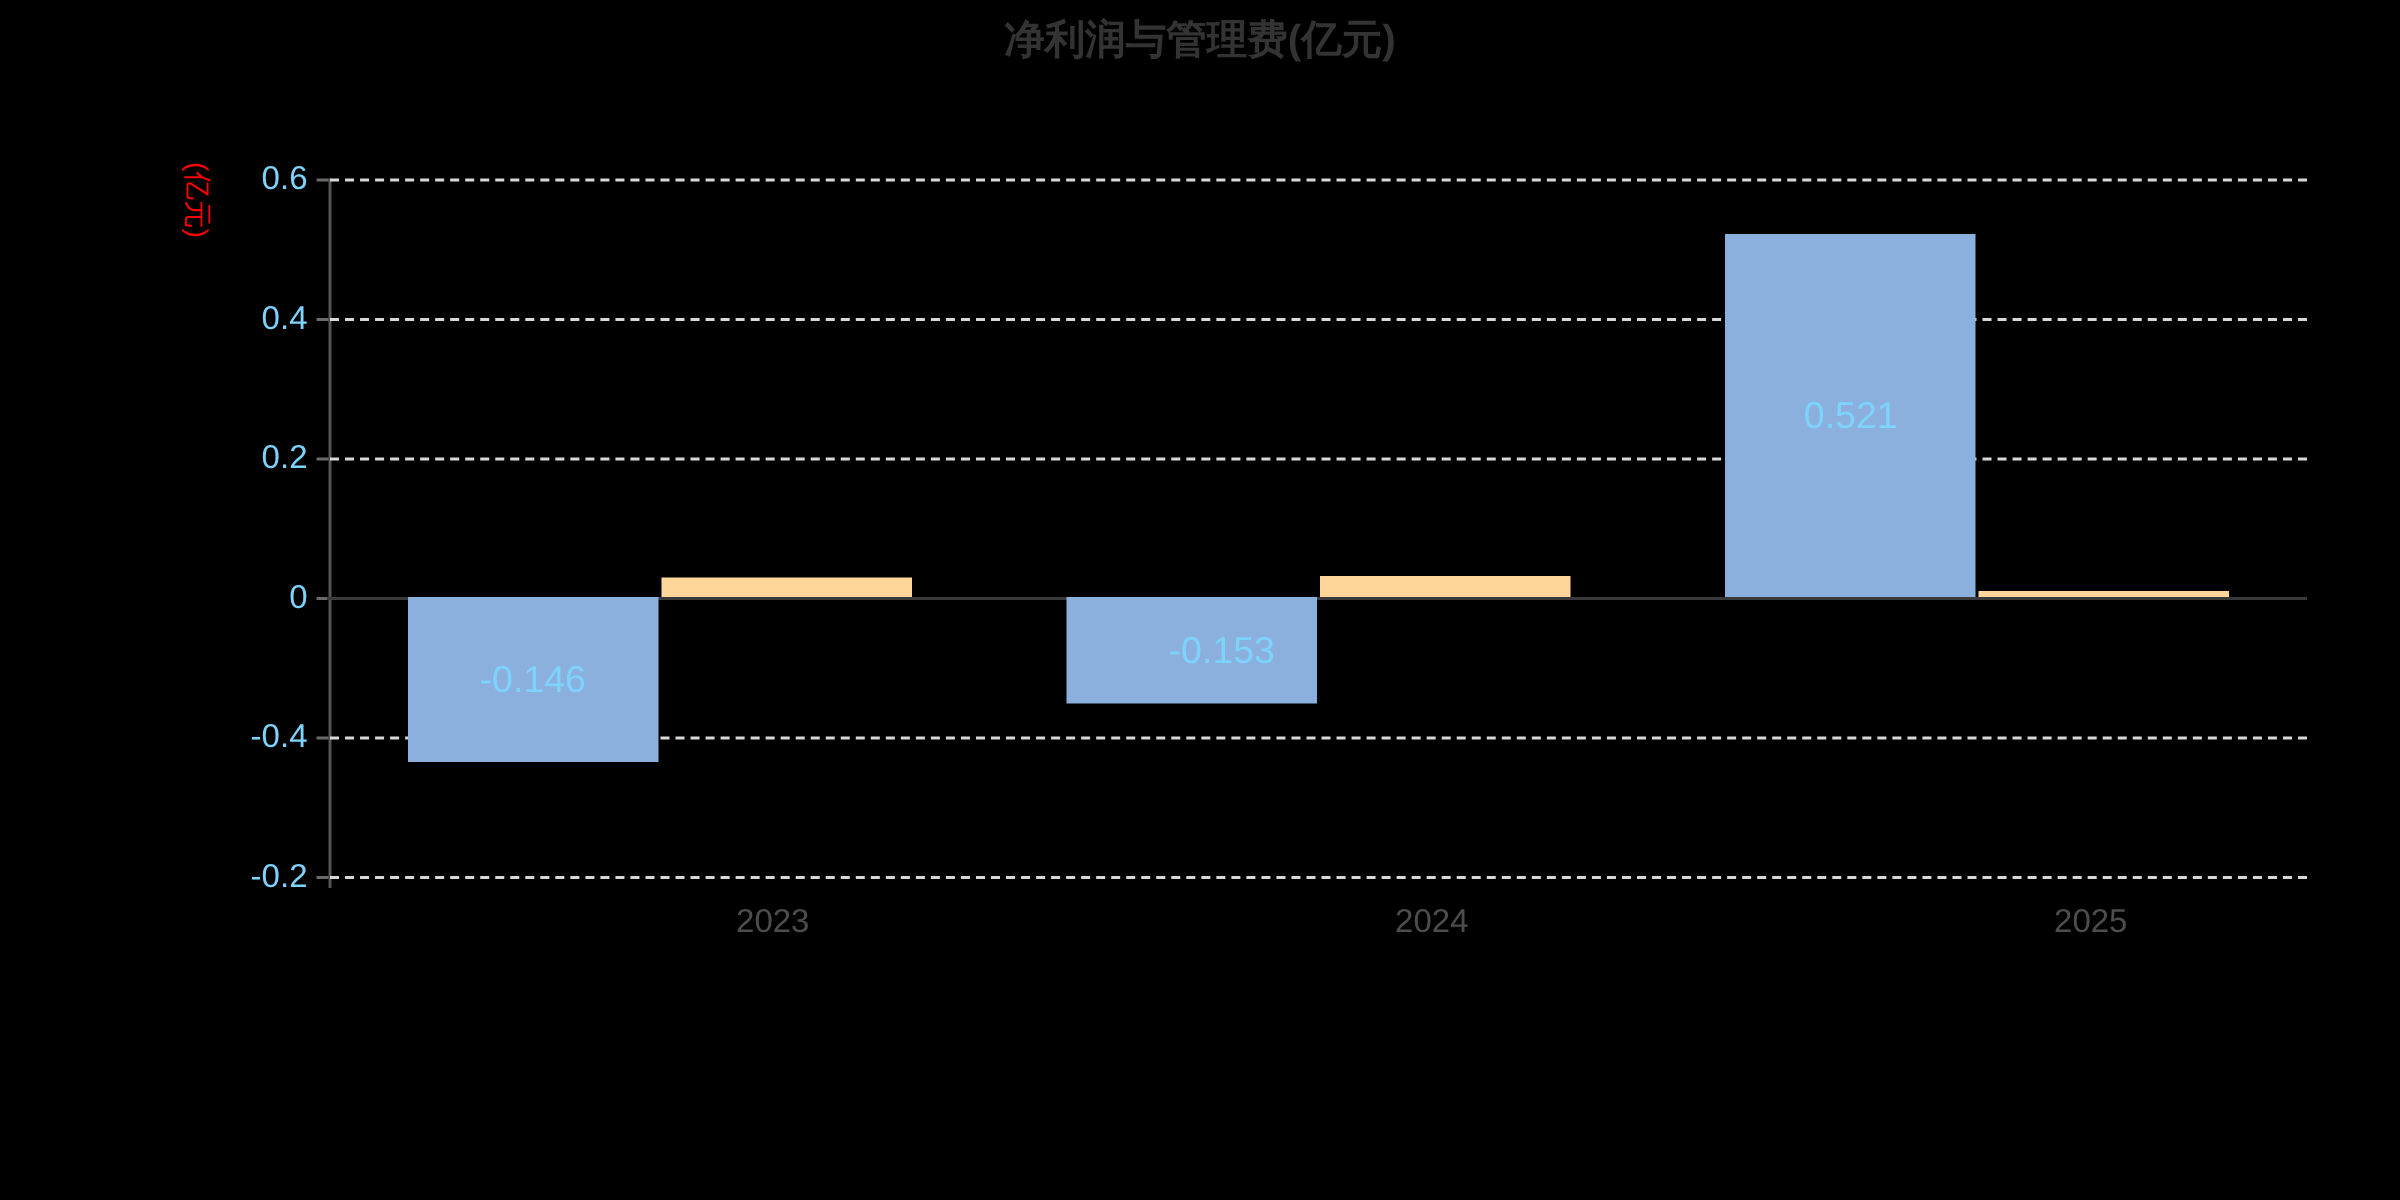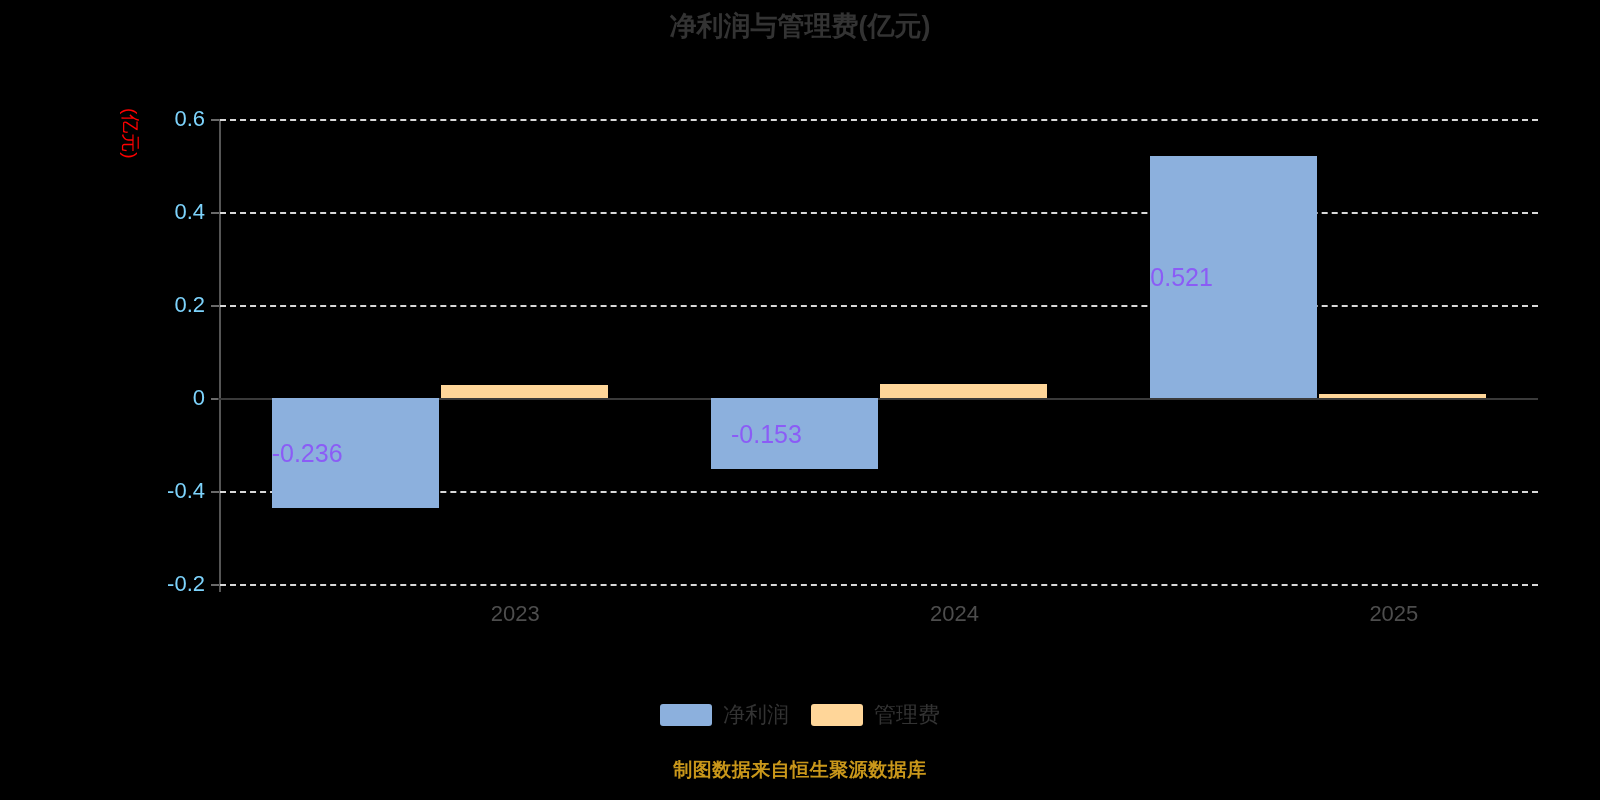--- a/index.html
+++ b/index.html
@@ -95,21 +95,22 @@
     text-align: right;
     color: #4d4d4d;
     font-size: 22px;
     line-height: 24px;
   }
   .bar {
     position: absolute;
   }
   .bar-label {
     position: absolute;
-    color: #8b5cf6;
+    text-align: center;
+    color: #7dd3fc;
     font-size: 25px;
     line-height: 26px;
     white-space: nowrap;
   }
   .legend {
     position: absolute;
     left: 0;
     top: 703px;
     width: 1600px;
     display: flex;
@@ -173,42 +174,31 @@
     </div>
 
   <div class="plot-area" id="plot-area">
       <div class="gridline" style="top: 0px;"></div>
       <div class="gridline" style="top: 93px;"></div>
       <div class="gridline" style="top: 186px;"></div>
       <div class="zeroline" style="top: 279px;"></div>
       <div class="gridline" style="top: 372px;"></div>
       <div class="gridline" style="top: 465px;"></div>
       <div class="bar" title="净利润 2023: -0.236" style="left: 51.6667px; top: 279px; width: 167px; height: 109.74px; background: rgb(140, 176, 221);"></div>
-      <div class="bar-label" style="left: 51.6667px; width: 167px; top: 320.87px;">-0.236</div>
+      <div class="bar-label" style="left: 51.6667px; width: 167px; top: 320.87px;">-0.146</div>
       <div class="bar" title="管理费 2023: 0.029" style="left: 220.667px; top: 265.515px; width: 167px; height: 13.485px; background: rgb(255, 214, 153);"></div>
       <div class="bar" title="净利润 2024: -0.153" style="left: 491px; top: 279px; width: 167px; height: 71.145px; background: rgb(140, 176, 221);"></div>
       <div class="bar-label" style="left: 491px; width: 167px; top: 301.572px; margin-left: 20px;">-0.153</div>
       <div class="bar" title="管理费 2024: 0.03" style="left: 660px; top: 265.05px; width: 167px; height: 13.95px; background: rgb(255, 214, 153);"></div>
       <div class="bar" title="净利润 2025: 0.521" style="left: 930.333px; top: 36.735px; width: 167px; height: 242.265px; background: rgb(140, 176, 221);"></div>
       <div class="bar-label" style="left: 930.333px; width: 167px; top: 144.867px;">0.521</div>
       <div class="bar" title="管理费 2025: 0.009" style="left: 1099.33px; top: 274.815px; width: 167px; height: 4.185px; background: rgb(255, 214, 153);"></div>
     </div>
 
   <div id="x-labels-layer">
       <div class="x-label" style="left: 339.667px;">2023</div>
       <div class="x-label" style="left: 779px;">2024</div>
       <div class="x-label" style="left: 1218.33px;">2025</div>
     </div>
 
-  <div class="legend" id="legend">
-      <div class="legend-item">
-        <div class="legend-swatch" style="background: rgb(140, 176, 221);"></div>
-        <div class="legend-text">净利润</div>
-      </div>
-      <div class="legend-item">
-        <div class="legend-swatch" style="background: rgb(255, 214, 153);"></div>
-        <div class="legend-text">管理费</div>
-      </div>
-    </div>
-
-  <div class="footer-note">制图数据来自恒生聚源数据库</div>
+
 
 </div>
 
 </body></html>

